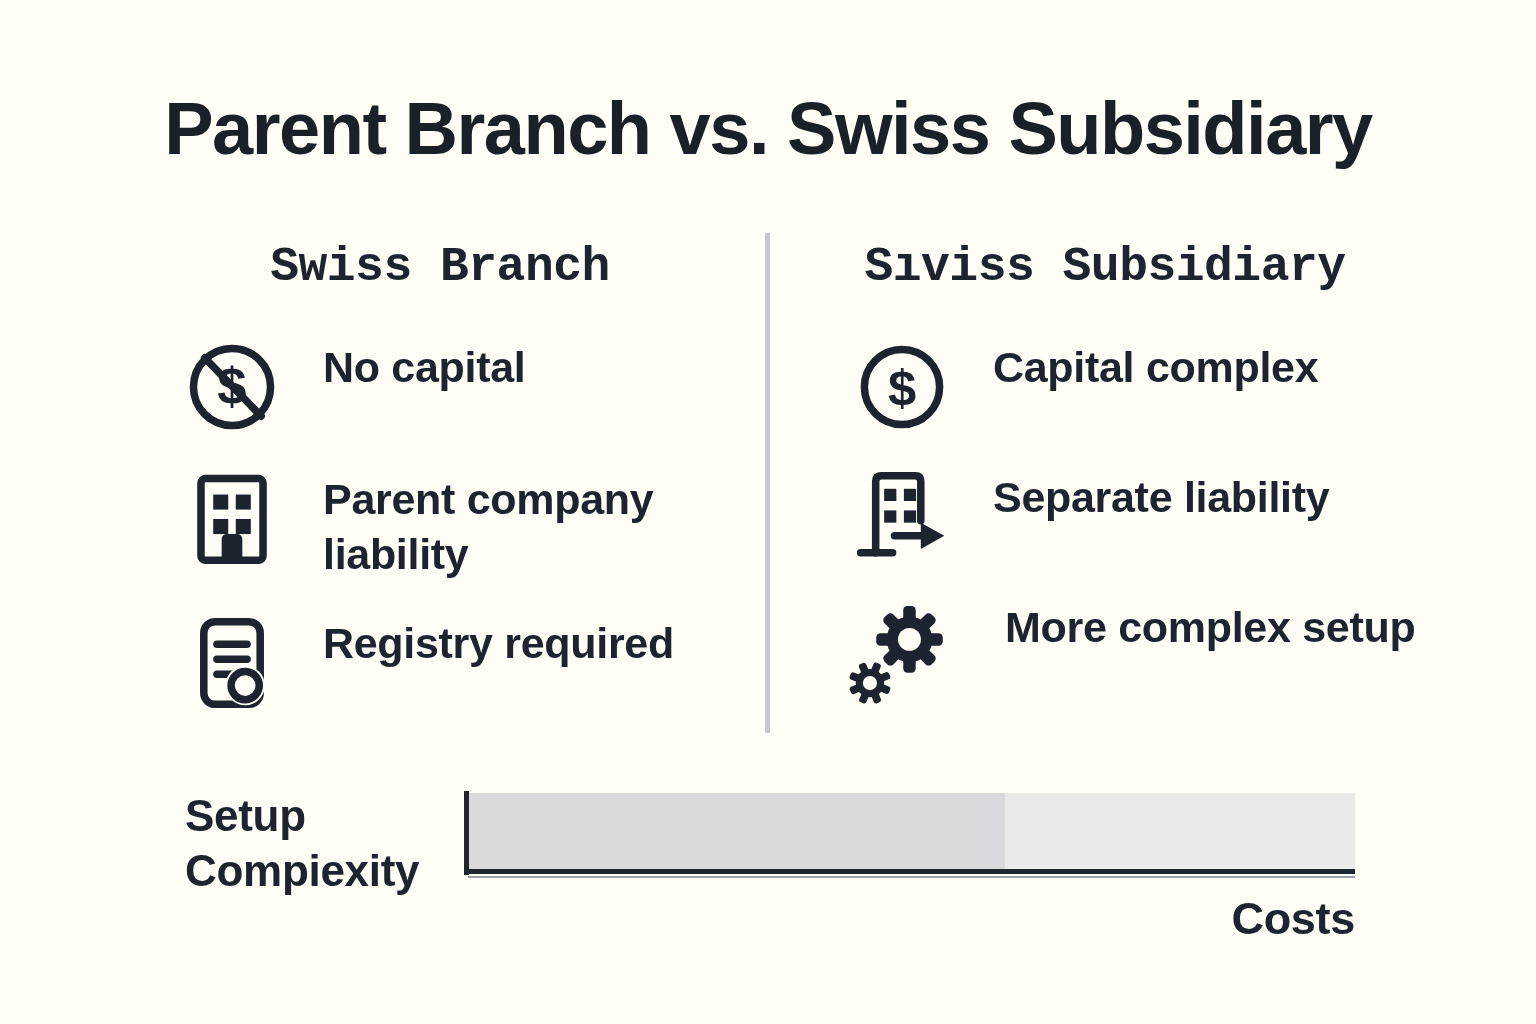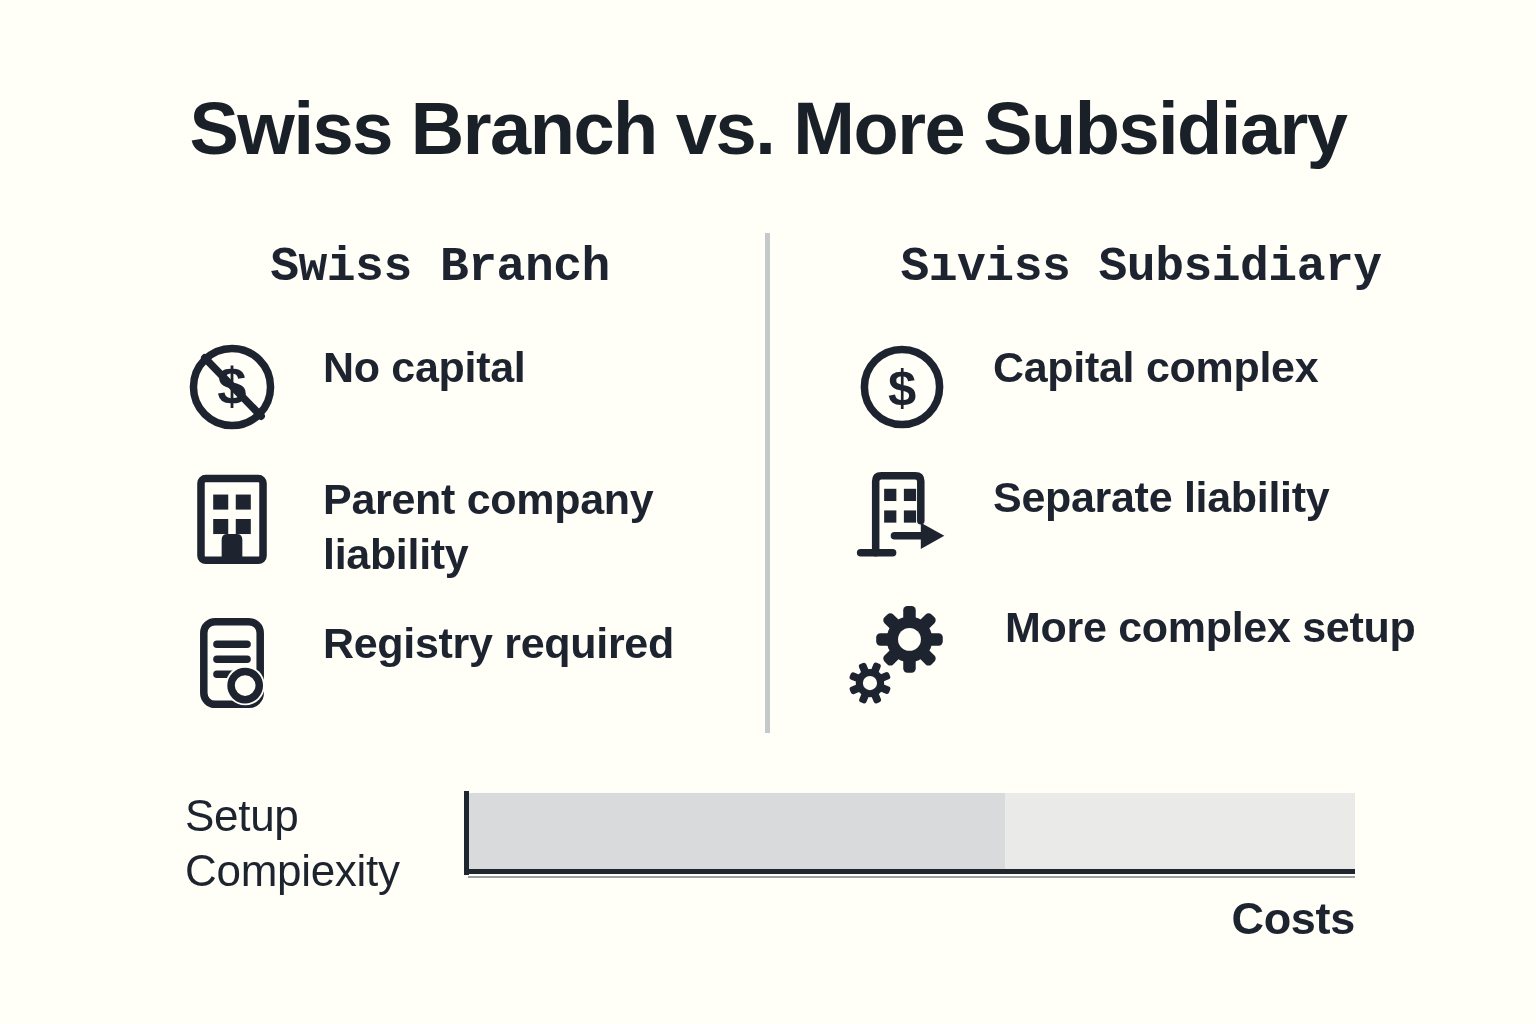--- a/index.html
+++ b/index.html
@@ -18,21 +18,21 @@
     font-size:74px; font-weight:700; letter-spacing:-1.5px;
     color:#1a2028;
   }
 
   .col-heading {
     position:absolute;
     font-size:48px; font-weight:700; letter-spacing:-0.5px;
     text-align:center; color:#1d2430;font-family:Liberation Mono, monospace;
   }
   .col-heading.left  { top:240px; left:160px;  width:560px; }
-  .col-heading.right { top:240px; left:876px;  width:530px; }
+  .col-heading.right { top:240px; left:840px;  width:530px; }
 
   .divider {
     position:absolute; top:233px; left:765px;
     width:5px; height:500px;
     background:#c5c9cc;
   }
 
   .row {
     position:absolute;
     display:flex; align-items:flex-start; gap:44px;
@@ -47,21 +47,21 @@
   .row.l2 { top:472px; left:185px; }
   .row.l2 .label { max-width:390px; }
   .row.l3 { top:616px; left:185px; }
   .row.r1 { top:340px; left:855px; }
   .row.r2 { top:470px; left:855px; }
   .row.r3 { top:600px; left:845px; gap:56px; }
   .row.r3 .icon-box { width:104px; height:110px; }
 
   .bar-ylabel {
     position:absolute; top:788px; left:185px;
-    font-size:44px; font-weight:400; line-height:1.26;
+    font-size:44px; font-weight:700; line-height:1.26;
     letter-spacing:-0.3px; white-space:pre-line;
   }
   .bar-track {
     position:absolute; top:793px; left:469px;
     width:886px; height:77px;
     display:flex; overflow:hidden;
   }
   .bar-seg { height:100%; }
   .axis-y {
     position:absolute; left:464px; top:791px;
@@ -84,21 +84,21 @@
   .ic { stroke:#1d2430; fill:none; stroke-width:8; stroke-linecap:round; stroke-linejoin:round; }
   .ic-fill { fill:#1d2430; stroke:none; }
   .ic-bg { fill:#fffef7; stroke:none; }
   .ic-text { fill:#1d2430; font-weight:700; font-family:"Liberation Sans","DejaVu Sans",sans-serif; }
 </style>
 </head>
 <body>
 
 <div class="canvas">
 
-  <h1 class="title">Swiss Branch vs. More Subsidiary</h1>
+  <h1 class="title">Parent Branch vs. Swiss Subsidiary</h1>
 
   <h2 class="col-heading left">Swiss Branch</h2>
   <h2 class="col-heading right">Sıviss Subsidiary</h2>
 
   <div class="divider"></div>
 
   <div class="row l1">
     <span class="icon-box">
       <svg viewBox="0 0 100 100">
         <circle class="ic" cx="50" cy="50" r="41" stroke-width="9"></circle>

